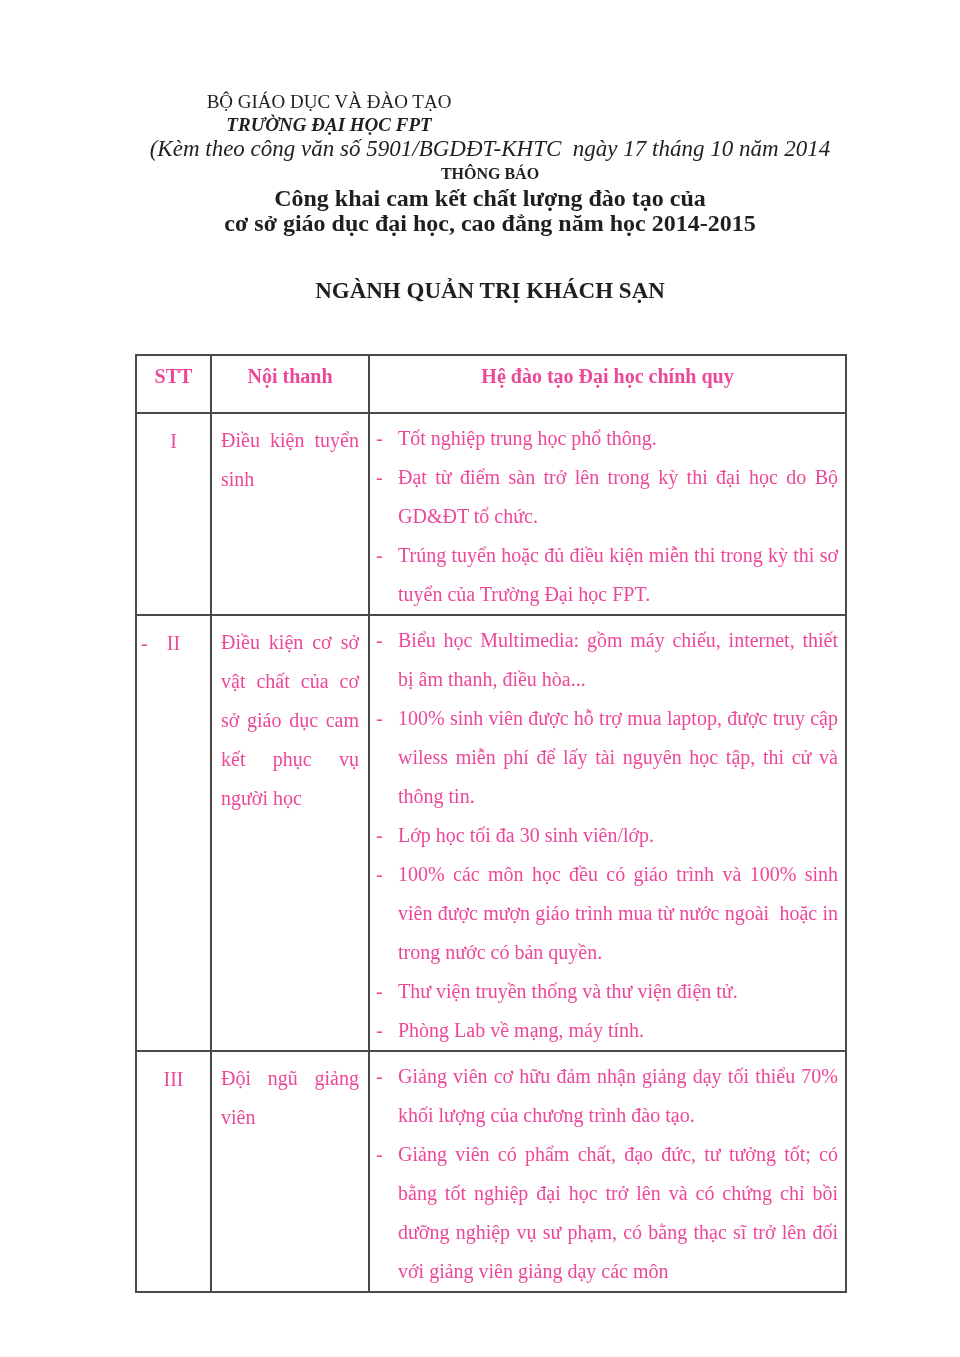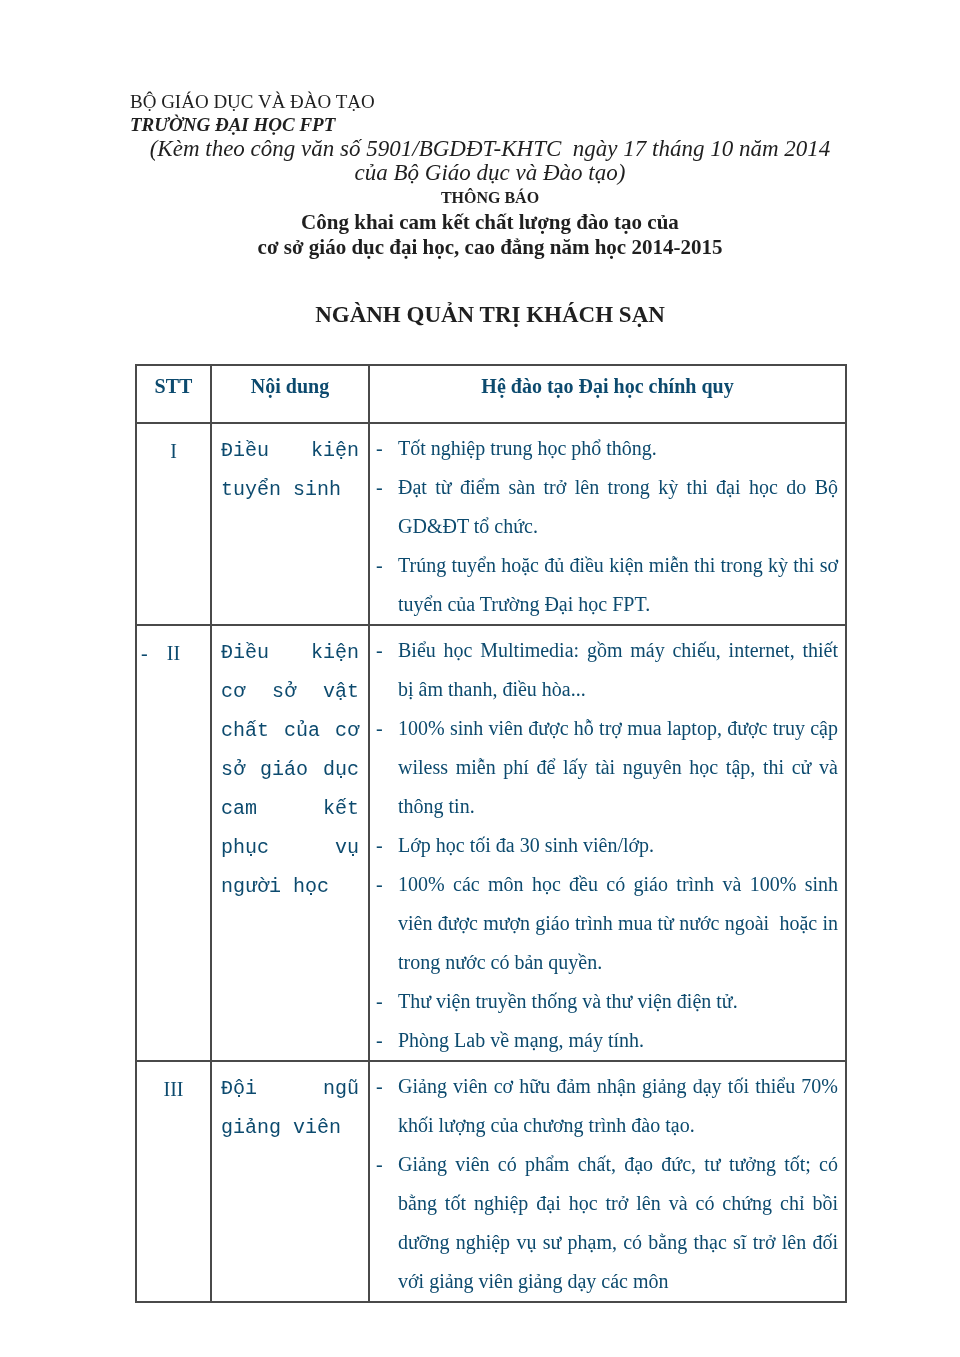--- a/index.html
+++ b/index.html
@@ -16,20 +16,21 @@
     font-family: "Liberation Serif", "DejaVu Serif", serif;
     overflow: hidden;
   }
 
   
   .org-block {
     position: absolute;
     left: 130px;
     top: 90px;
     width: 398px;
+    text-align: center;
     line-height: 23px;
     font-size: 19px;
     white-space: nowrap;
   }
   .org-name { font-weight: normal; }
   .org-school { font-weight: bold; font-style: italic; }
 
   .heading-block {
     position: absolute;
     left: 130px;
@@ -46,40 +47,40 @@
     font-size: 23px;
     line-height: 24px;
   }
   .notice-title {
     font-weight: bold;
     font-size: 16px;
     line-height: 25px;
   }
   .notice-sub {
     font-weight: bold;
-    font-size: 21px;
+    font-size: 24px;
     line-height: 25px;
   }
   .major-title {
     font-weight: bold;
     font-size: 23px;
     line-height: 26px;
     margin-top: 42px;
   }
 
   
   table.main-table {
     position: absolute;
     left: 135px;
-    top: 364px;
+    top: 354px;
     width: 710px;
     border-collapse: collapse;
     table-layout: fixed;
     font-size: 20px;
-    color: #0c4a6e;
+    color: #ec4899;
   }
   .main-table col.c-stt { width: 75px; }
   .main-table col.c-noidung { width: 158px; }
   .main-table col.c-content { width: 477px; }
 
   .main-table th, .main-table td {
     border: 2px solid #4a4a4a;
     vertical-align: top;
     font-weight: normal;
   }
@@ -104,21 +105,20 @@
   .stt-prefix {
     position: absolute;
     left: 4px;
     top: 8px;
     line-height: 39px;
   }
   td.noidung-cell {
     padding: 7px 9px 0 9px;
     text-align: justify;
     line-height: 39px;
-    font-family: Liberation Mono, monospace;
   }
   td.content-cell {
     padding: 5px 7px 0 0;
     line-height: 39px;
   }
   .bullet-item {
     position: relative;
     padding-left: 28px;
     text-align: justify;
   }
@@ -134,37 +134,36 @@
 
 <div class="page">
 
   <div class="org-block">
     <div class="org-name">BỘ GIÁO DỤC VÀ ĐÀO TẠO</div>
     <div class="org-school">TRƯỜNG ĐẠI HỌC FPT</div>
   </div>
 
   <div class="heading-block">
     <div class="attachment-line">(Kèm theo công văn số 5901/BGDĐT-KHTC&nbsp; ngày 17 tháng 10 năm 2014</div>
-    <div class="attachment-line">của Bộ Giáo dục và Đào tạo)</div>
     <div class="notice-title">THÔNG BÁO</div>
     <div class="notice-sub">Công khai cam kết chất lượng đào tạo của</div>
     <div class="notice-sub">cơ sở giáo dục đại học, cao đẳng năm học 2014-2015</div>
     <div class="major-title">NGÀNH QUẢN TRỊ KHÁCH SẠN</div>
   </div>
 
   <table class="main-table">
     <colgroup>
       <col class="c-stt">
       <col class="c-noidung">
       <col class="c-content">
     </colgroup>
     <tbody>
         <tr class="header-row">
       <th>STT</th>
-      <th>Nội dung</th>
+      <th>Nội thanh</th>
       <th>Hệ đào tạo Đại học chính quy</th>
     </tr>
 
     <tr class="row-1">
       <td class="stt-cell">
         <span class="stt-prefix"></span>
         <span class="stt-num">I</span>
       </td>
       <td class="noidung-cell">Điều kiện tuyển sinh</td>
       <td class="content-cell">

